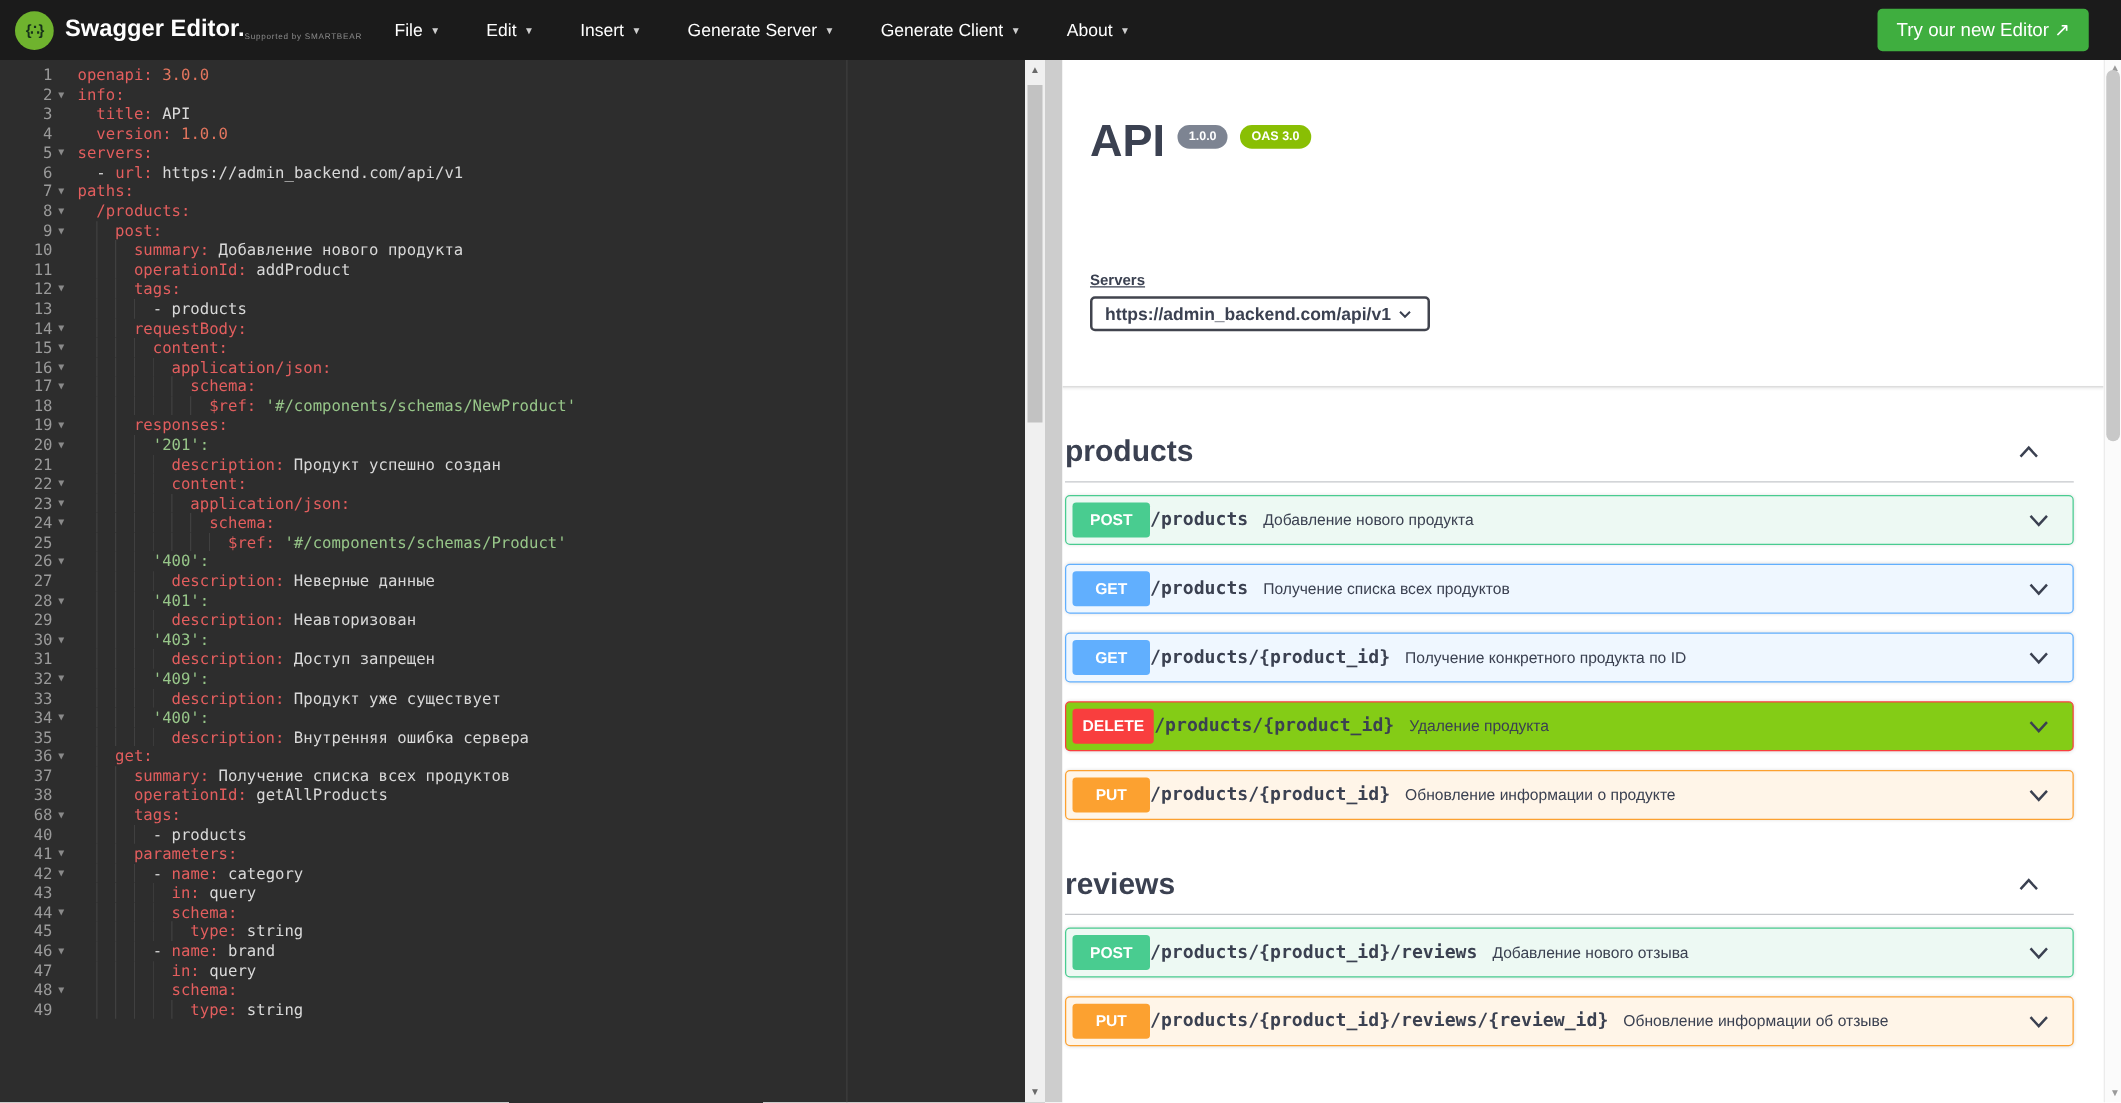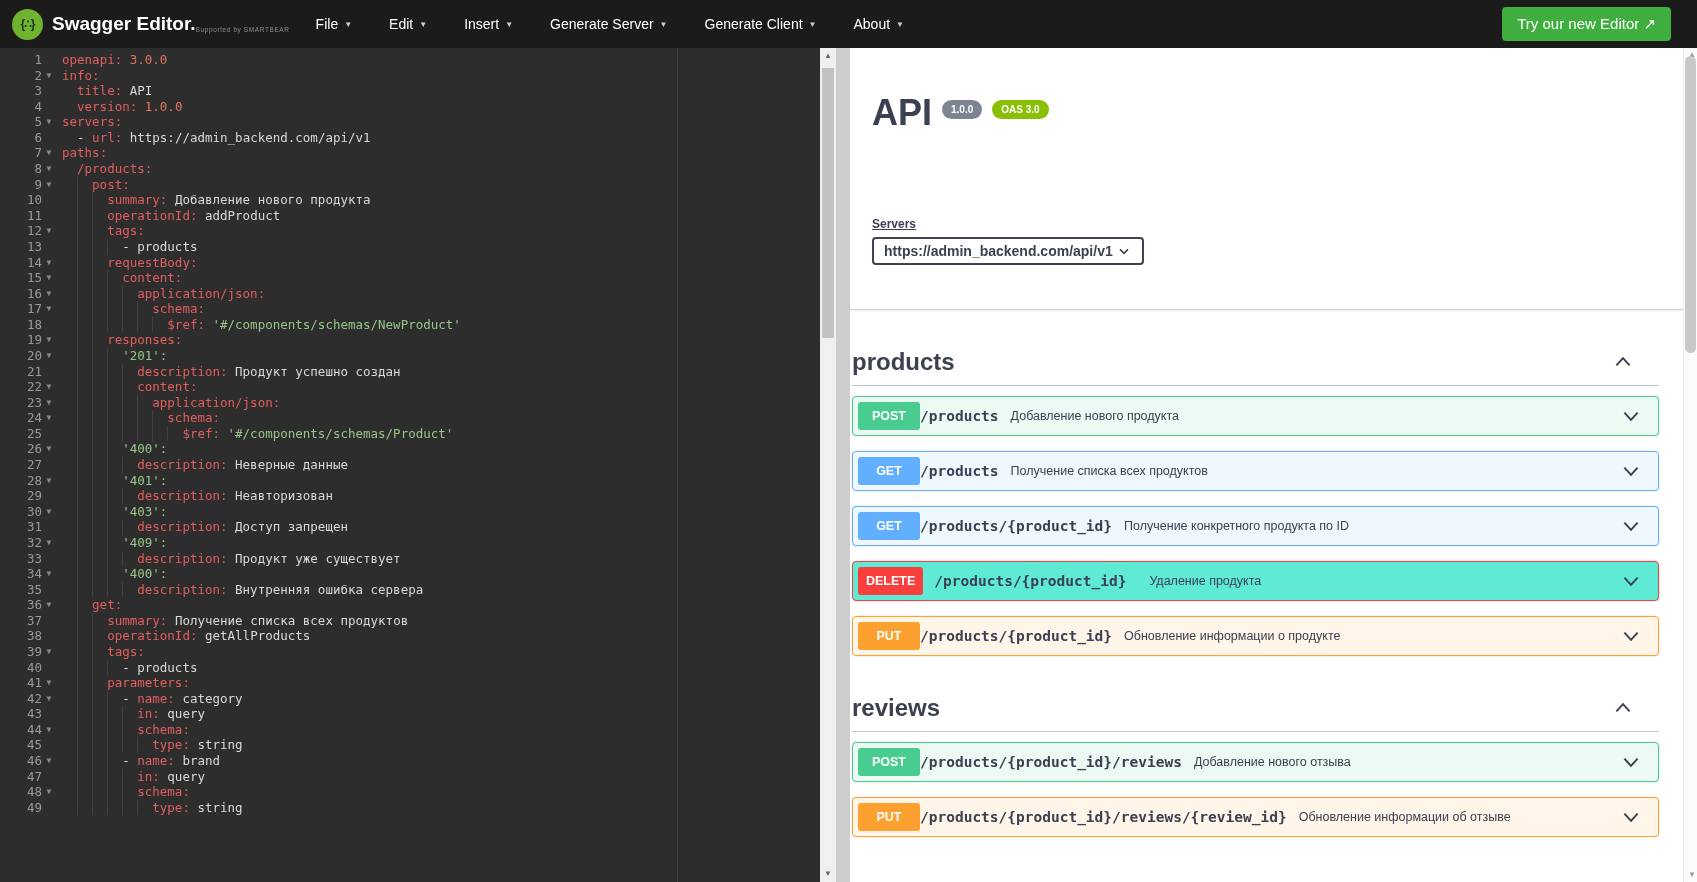--- a/index.html
+++ b/index.html
@@ -169,21 +169,21 @@
         <div class="cl"><span class="ln">29</span><span class="fold"></span><span class="ct"><span class="ich"></span><span class="ich g"></span><span class="ich g"></span><span class="ich g"></span><span class="ich g"></span><span class="tk">description:</span><span class="tv"> Неавторизован</span></span></div>
         <div class="cl"><span class="ln">30</span><span class="fold">▼</span><span class="ct"><span class="ich"></span><span class="ich g"></span><span class="ich g"></span><span class="ich g"></span><span class="ts">'403':</span></span></div>
         <div class="cl"><span class="ln">31</span><span class="fold"></span><span class="ct"><span class="ich"></span><span class="ich g"></span><span class="ich g"></span><span class="ich g"></span><span class="ich g"></span><span class="tk">description:</span><span class="tv"> Доступ запрещен</span></span></div>
         <div class="cl"><span class="ln">32</span><span class="fold">▼</span><span class="ct"><span class="ich"></span><span class="ich g"></span><span class="ich g"></span><span class="ich g"></span><span class="ts">'409':</span></span></div>
         <div class="cl"><span class="ln">33</span><span class="fold"></span><span class="ct"><span class="ich"></span><span class="ich g"></span><span class="ich g"></span><span class="ich g"></span><span class="ich g"></span><span class="tk">description:</span><span class="tv"> Продукт уже существует</span></span></div>
         <div class="cl"><span class="ln">34</span><span class="fold">▼</span><span class="ct"><span class="ich"></span><span class="ich g"></span><span class="ich g"></span><span class="ich g"></span><span class="ts">'400':</span></span></div>
         <div class="cl"><span class="ln">35</span><span class="fold"></span><span class="ct"><span class="ich"></span><span class="ich g"></span><span class="ich g"></span><span class="ich g"></span><span class="ich g"></span><span class="tk">description:</span><span class="tv"> Внутренняя ошибка сервера</span></span></div>
         <div class="cl"><span class="ln">36</span><span class="fold">▼</span><span class="ct"><span class="ich"></span><span class="ich g"></span><span class="tk">get:</span></span></div>
         <div class="cl"><span class="ln">37</span><span class="fold"></span><span class="ct"><span class="ich"></span><span class="ich g"></span><span class="ich g"></span><span class="tk">summary:</span><span class="tv"> Получение списка всех продуктов</span></span></div>
         <div class="cl"><span class="ln">38</span><span class="fold"></span><span class="ct"><span class="ich"></span><span class="ich g"></span><span class="ich g"></span><span class="tk">operationId:</span><span class="tv"> getAllProducts</span></span></div>
-        <div class="cl"><span class="ln">39</span><span class="fold">▼</span><span class="ct"><span class="ich"></span><span class="ich g"></span><span class="ich g"></span><span class="tk">tags:</span></span></div>
+        <div class="cl"><span class="ln">68</span><span class="fold">▼</span><span class="ct"><span class="ich"></span><span class="ich g"></span><span class="ich g"></span><span class="tk">tags:</span></span></div>
         <div class="cl"><span class="ln">40</span><span class="fold"></span><span class="ct"><span class="ich"></span><span class="ich g"></span><span class="ich g"></span><span class="ich g"></span><span class="tv">- products</span></span></div>
         <div class="cl"><span class="ln">41</span><span class="fold">▼</span><span class="ct"><span class="ich"></span><span class="ich g"></span><span class="ich g"></span><span class="tk">parameters:</span></span></div>
         <div class="cl"><span class="ln">42</span><span class="fold">▼</span><span class="ct"><span class="ich"></span><span class="ich g"></span><span class="ich g"></span><span class="ich g"></span><span class="tv">- </span><span class="tk">name:</span><span class="tv"> category</span></span></div>
         <div class="cl"><span class="ln">43</span><span class="fold"></span><span class="ct"><span class="ich"></span><span class="ich g"></span><span class="ich g"></span><span class="ich g"></span><span class="ich g"></span><span class="tk">in:</span><span class="tv"> query</span></span></div>
         <div class="cl"><span class="ln">44</span><span class="fold">▼</span><span class="ct"><span class="ich"></span><span class="ich g"></span><span class="ich g"></span><span class="ich g"></span><span class="ich g"></span><span class="tk">schema:</span></span></div>
         <div class="cl"><span class="ln">45</span><span class="fold"></span><span class="ct"><span class="ich"></span><span class="ich g"></span><span class="ich g"></span><span class="ich g"></span><span class="ich g"></span><span class="ich g"></span><span class="tk">type:</span><span class="tv"> string</span></span></div>
         <div class="cl"><span class="ln">46</span><span class="fold">▼</span><span class="ct"><span class="ich"></span><span class="ich g"></span><span class="ich g"></span><span class="ich g"></span><span class="tv">- </span><span class="tk">name:</span><span class="tv"> brand</span></span></div>
         <div class="cl"><span class="ln">47</span><span class="fold"></span><span class="ct"><span class="ich"></span><span class="ich g"></span><span class="ich g"></span><span class="ich g"></span><span class="ich g"></span><span class="tk">in:</span><span class="tv"> query</span></span></div>
         <div class="cl"><span class="ln">48</span><span class="fold">▼</span><span class="ct"><span class="ich"></span><span class="ich g"></span><span class="ich g"></span><span class="ich g"></span><span class="ich g"></span><span class="tk">schema:</span></span></div>
         <div class="cl"><span class="ln">49</span><span class="fold"></span><span class="ct"><span class="ich"></span><span class="ich g"></span><span class="ich g"></span><span class="ich g"></span><span class="ich g"></span><span class="ich g"></span><span class="tk">type:</span><span class="tv"> string</span></span></div>
@@ -241,21 +241,21 @@
             </svg>
           </div>
           <div class="op-row" style="background: rgb(239, 247, 255); border-color: rgb(97, 175, 254);">
             <span class="op-badge" style="background: rgb(97, 175, 254);">GET</span>
             <span class="op-path">/products/{product_id}</span>
             <span class="op-summary">Получение конкретного продукта по ID</span>
             <svg width="22" height="22" viewBox="0 0 20 20">
               <polyline points="4,7 10,13.5 16,7" fill="none" stroke="#3b4151" stroke-width="1.8"></polyline>
             </svg>
           </div>
-          <div class="op-row" style="background: #5eead4; border-color: rgb(249, 62, 62); gap: 11px;">
+          <div class="op-row" style="background: #84cc16; border-color: rgb(249, 62, 62);">
             <span class="op-badge" style="background: rgb(249, 62, 62);">DELETE</span>
             <span class="op-path">/products/{product_id}</span>
             <span class="op-summary">Удаление продукта</span>
             <svg width="22" height="22" viewBox="0 0 20 20">
               <polyline points="4,7 10,13.5 16,7" fill="none" stroke="#3b4151" stroke-width="1.8"></polyline>
             </svg>
           </div>
           <div class="op-row" style="background: rgb(255, 245, 232); border-color: rgb(252, 161, 48);">
             <span class="op-badge" style="background: rgb(252, 161, 48);">PUT</span>
             <span class="op-path">/products/{product_id}</span>

